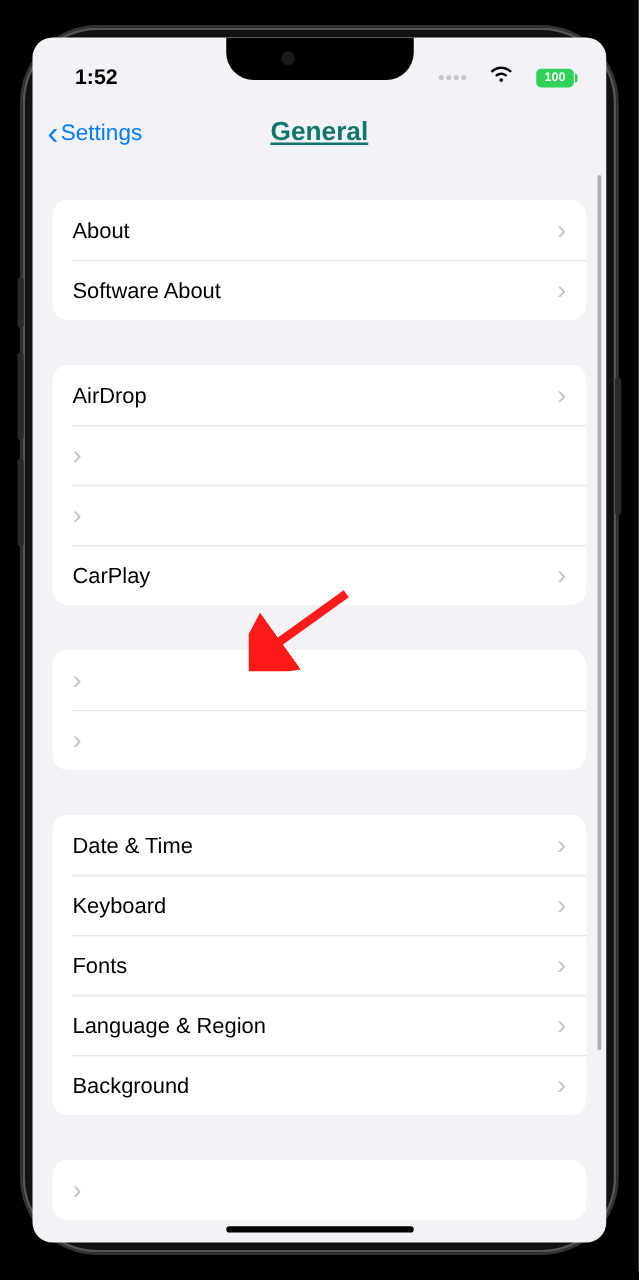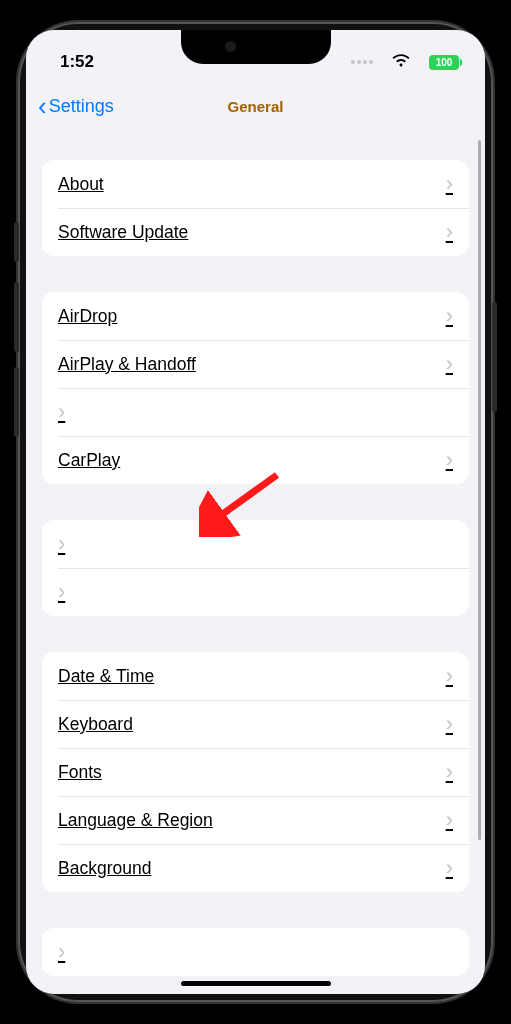--- a/index.html
+++ b/index.html
@@ -18,21 +18,21 @@
       box-shadow: 0 0 0 2px #333, inset 0 0 0 2px #555;
     }
     .side-btn { position: absolute; background: #2a2a2a; border-radius: 3px; }
     .vol1 { left: -4px; top: 200px; width: 5px; height: 40px; }
     .vol2 { left: -4px; top: 260px; width: 5px; height: 70px; }
     .vol3 { left: -4px; top: 345px; width: 5px; height: 70px; }
     .pwr  { right: -4px; top: 280px; width: 5px; height: 110px; }
     .screen {
       width: 100%; height: 100%;
       background: #f2f2f7;
-      border-radius: 28px;
+      border-radius: 16px;
       overflow: hidden;
       position: relative;
     }
     .notch {
       position: absolute; top: 0; left: 50%; transform: translateX(-50%);
       width: 150px; height: 34px;
       background: #000; border-radius: 0 0 22px 22px;
       z-index: 50;
     }
     .notch::after {
@@ -66,31 +66,31 @@
       position: absolute; top: 52px; left: 0; right: 0; height: 48px;
       display: flex; align-items: center; justify-content: center;
       z-index: 30;
     }
     .back {
       position: absolute; left: 12px;
       display: flex; align-items: center;
       color: #007aff; font-size: 18px; cursor: pointer;
     }
     .back-chev { font-size: 26px; font-weight: 400; margin-right: 2px; line-height: 1; }
-    .title { font-size: 15px; font-weight: 600; color: #a16207; }
+    .title { font-size: 21px; font-weight: 600; color: #0f766e; text-decoration: underline; }
     .scroll-ind {
       position: absolute; right: 4px; top: 110px; width: 3px; height: 700px;
       background: rgba(0,0,0,0.28); border-radius: 2px; z-index: 20;
     }
     .content {
       position: absolute; top: 108px; bottom: 12px; left: 0; right: 0;
       overflow: hidden; padding: 0 16px;
     }
     .group {
-      background: #fff; border-radius: 12px; margin-top: 36px; text-decoration: underline;
+      background: #fff; border-radius: 12px; margin-top: 36px;
     }
     .group:first-child { margin-top: 22px; }
     .row {
       display: flex; align-items: center; justify-content: space-between;
       padding: 13px 16px; min-height: 48px;
       cursor: pointer; position: relative;
     }
     .row + .row::before {
       content: ""; position: absolute; top: 0; left: 16px; right: 0;
       height: 1px; background: #e4e4e7;
@@ -149,32 +149,31 @@
     <div class="scroll-ind"></div>
 
     <div class="content">
 
       <div class="group">
         <div class="row">
           <span class="row-label">About</span>
           <span class="chev">›</span>
         </div>
         <div class="row">
-          <span class="row-label">Software Update</span>
+          <span class="row-label">Software About</span>
           <span class="chev">›</span>
         </div>
       </div>
 
       <div class="group">
         <div class="row">
           <span class="row-label">AirDrop</span>
           <span class="chev">›</span>
         </div>
         <div class="row">
-          <span class="row-label">AirPlay &amp; Handoff</span>
           <span class="chev">›</span>
         </div>
         <div class="row">
           <span class="chev">›</span>
         </div>
         <div class="row">
           <span class="row-label">CarPlay</span>
           <span class="chev">›</span>
         </div>
       </div>

